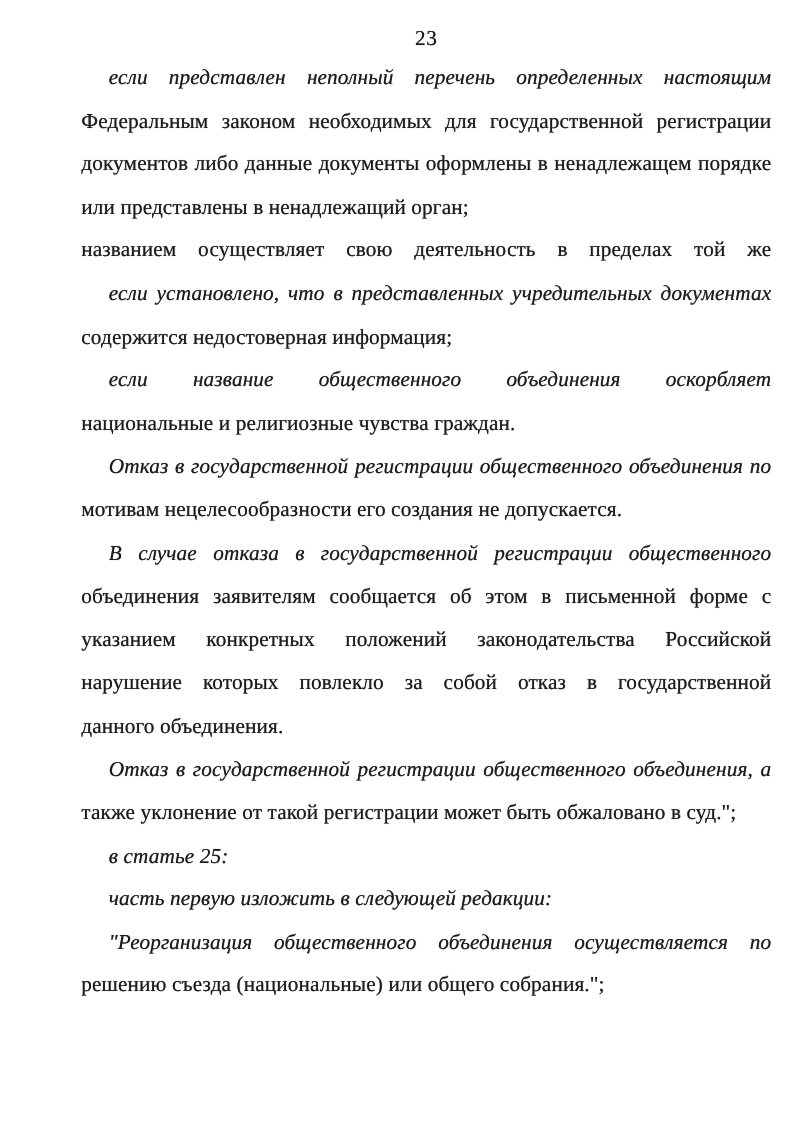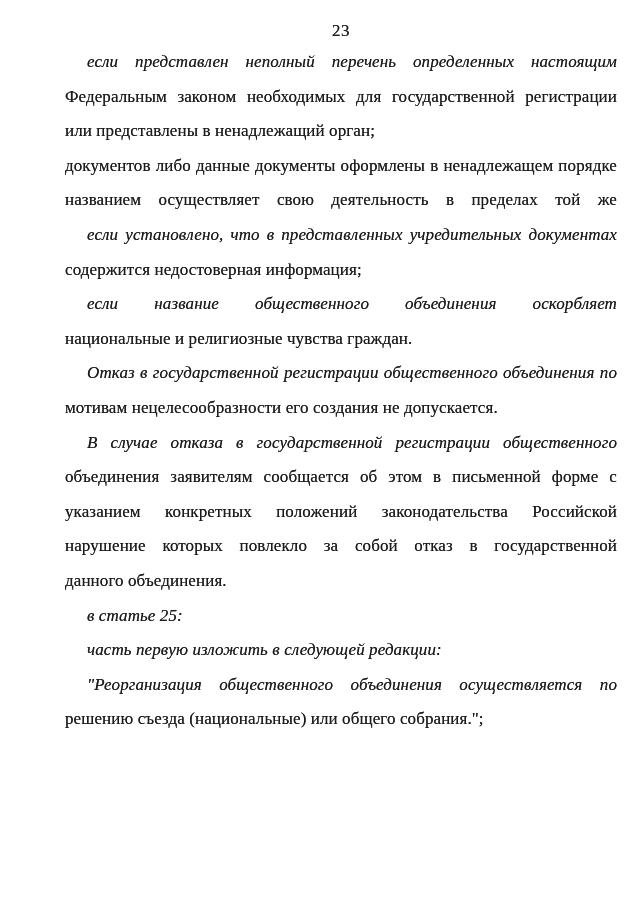--- a/index.html
+++ b/index.html
@@ -56,22 +56,22 @@
 </style>
 </head>
 <body>
 
 <div class="page">
   <div class="pagenum">23</div>
   <div class="content">
       <div class="paragraph">
         <div class="line first">если представлен неполный перечень определенных настоящим</div>
         <div class="line">Федеральным законом необходимых для государственной регистрации</div>
+        <div class="line">документов либо данные документы оформлены в ненадлежащем порядке</div>
         <div class="line last">или представлены в ненадлежащий орган;</div>
-        <div class="line">документов либо данные документы оформлены в ненадлежащем порядке</div>
       </div>
       <div class="paragraph">
         <div class="line last">названием осуществляет свою деятельность в пределах той же территории;</div>
       </div>
       <div class="paragraph">
         <div class="line first">если установлено, что в представленных учредительных документах</div>
         <div class="line last">содержится недостоверная информация;</div>
       </div>
       <div class="paragraph">
         <div class="line first">если название общественного объединения оскорбляет нравственность,</div>
@@ -82,20 +82,24 @@
         <div class="line last">мотивам нецелесообразности его создания не допускается.</div>
       </div>
       <div class="paragraph">
         <div class="line first">В случае отказа в государственной регистрации общественного</div>
         <div class="line">объединения заявителям сообщается об этом в письменной форме с</div>
         <div class="line">указанием конкретных положений законодательства Российской Федерации,</div>
         <div class="line">нарушение которых повлекло за собой отказ в государственной регистрации</div>
         <div class="line last">данного объединения.</div>
       </div>
       <div class="paragraph">
+        <div class="line first">Отказ в государственной регистрации общественного объединения, а</div>
+        <div class="line last">также уклонение от такой регистрации может быть обжаловано в суд.";</div>
+      </div>
+      <div class="paragraph">
         <div class="line first last">в статье 25:</div>
       </div>
       <div class="paragraph">
         <div class="line first last">часть первую изложить в следующей редакции:</div>
       </div>
       <div class="paragraph">
         <div class="line first">"Реорганизация общественного объединения осуществляется по</div>
         <div class="line last">решению съезда (национальные) или общего собрания.";</div>
       </div>
     </div>

